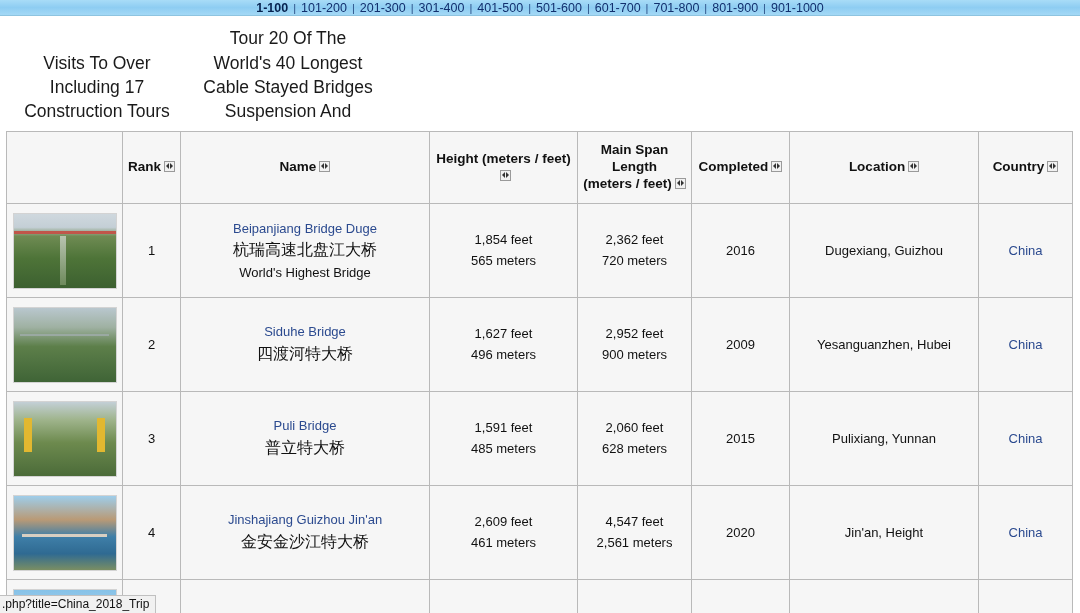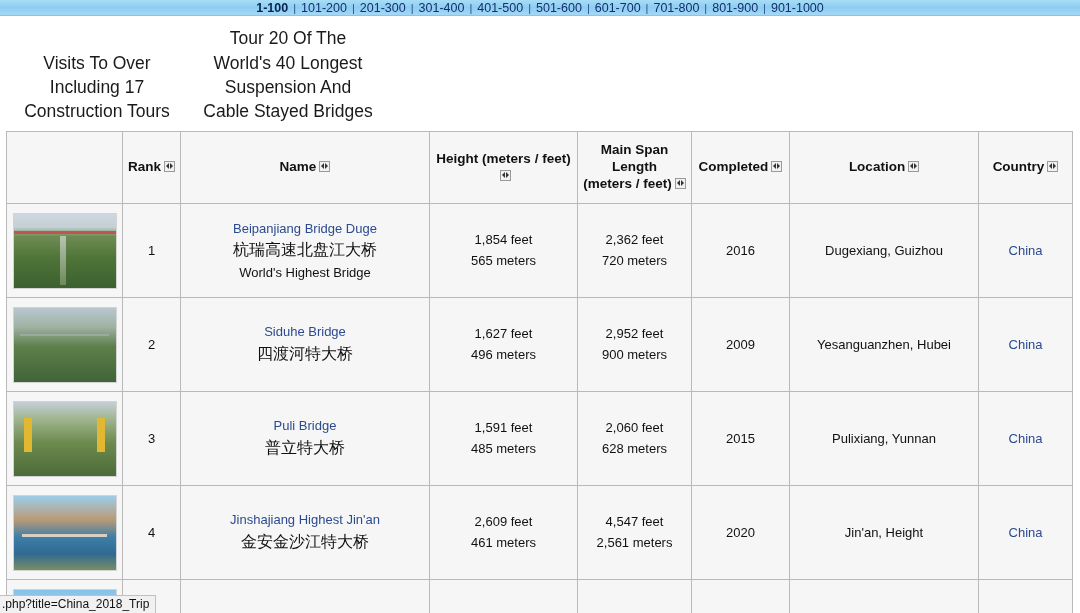--- a/index.html
+++ b/index.html
@@ -232,22 +232,22 @@
   <div class="banner-side left">
       <div>Visits To Over</div>
       <div>Including 17</div>
       <div>Construction Tours</div>
     </div>
 
 
   <div class="banner-side right">
       <div>Tour 20 Of The</div>
       <div>World's 40 Longest</div>
+      <div>Cable Stayed Bridges</div>
       <div>Suspension And</div>
-      <div>Cable Stayed Bridges</div>
     </div>
 </div>
 
 <div class="table-wrap">
   <table class="bridges">
     <colgroup>
       <col class="col-thumb">
         <col class="col-rank">
         <col class="col-name">
       <col class="col-height">
@@ -348,21 +348,21 @@
           <td>2015</td>
           <td>Pulixiang, Yunnan</td>
           <td><a class="country-link" href="#">China</a></td>
         </tr>
         <tr>
           <td class="thumb-cell">
             <div class="thumb t4"></div>
           </td>
           <td>4</td>
           <td>
-            <a class="bridge-link" href="#">Jinshajiang Highest Jin'an</a>
+            <a class="bridge-link" href="#">Jinshajiang Guizhou Jin'an</a>
             <span class="bridge-cn">金安金沙江特大桥</span>
           </td>
           <td>
             <span class="meas-line">2,609 feet</span>
             <span class="meas-line">461 meters</span>
           </td>
           <td>
             <span class="meas-line">4,547 feet</span>
             <span class="meas-line">2,561 meters</span>
           </td>

